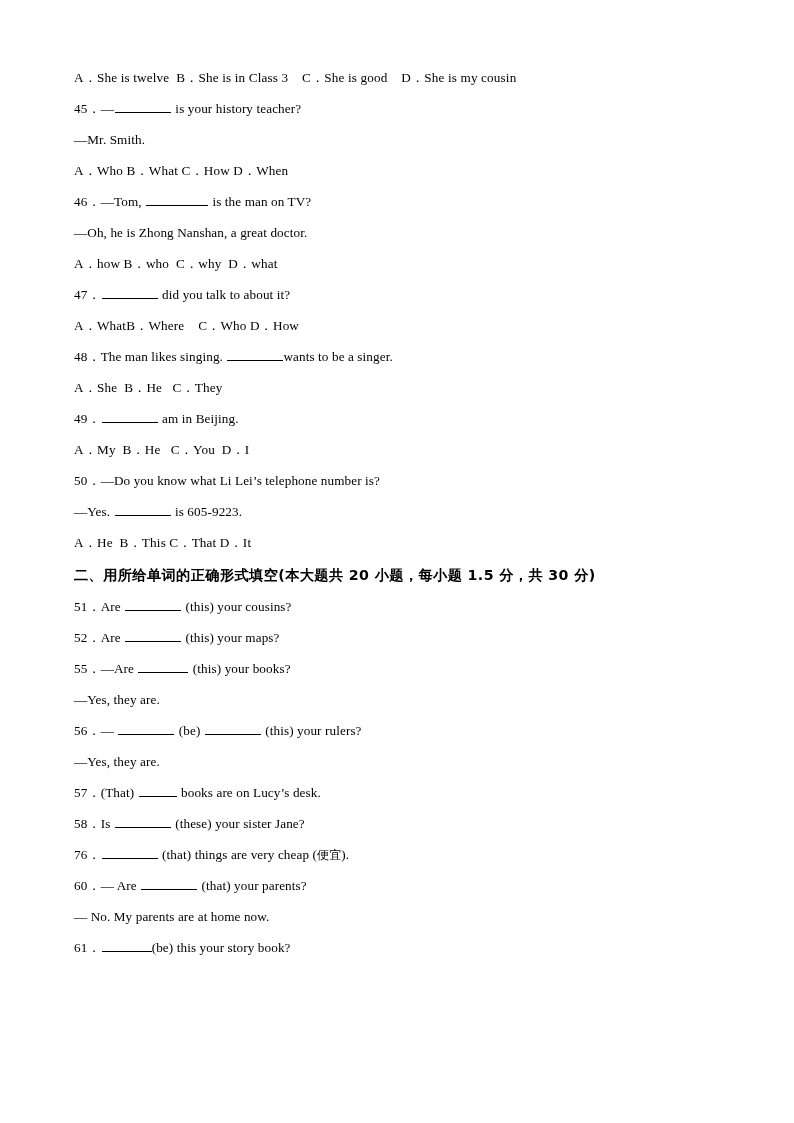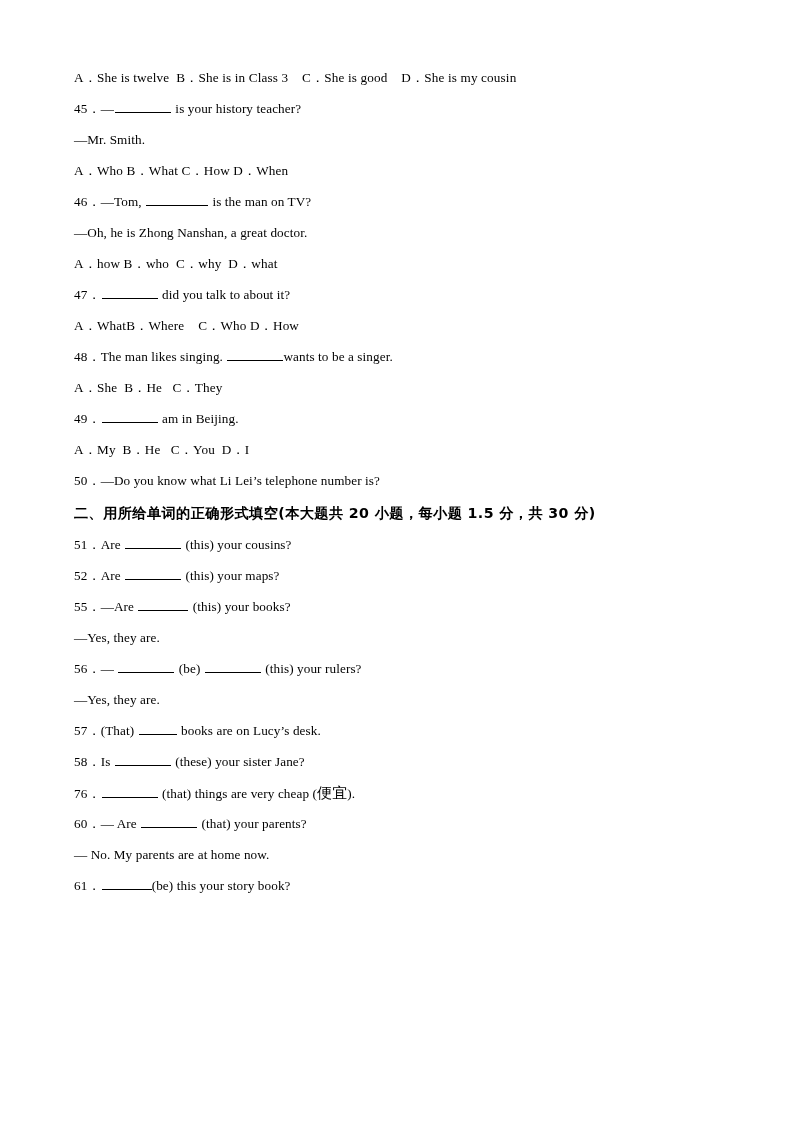--- a/index.html
+++ b/index.html
@@ -44,22 +44,22 @@
     margin-top: 2px;
     font-family: "Liberation Serif", "DejaVu Serif", serif;
   }
   .section-head .cn {
     font-family: "DejaVu Sans", sans-serif;
     font-weight: bold;
     font-size: 14.2px;
     letter-spacing: 0.4px;
   }
   .cnq {
-    font-family: Liberation Sans, sans-serif;
-    font-size: 15px;
+    font-family: Liberation Serif, serif;
+    font-size: 12px;
   }
   
   .blank {
     display: inline-block;
     border-bottom: 1.2px solid #000;
     height: 0.82em;
     vertical-align: baseline;
     margin: 0 1px;
   }
   .blank.w-xl { width: 62px; }
@@ -81,20 +81,22 @@
       <div class="line" id="q46-stem-a"><span>46．—Tom, </span><span class="blank w-xl"></span><span> is the man on TV?</span></div>
       <div class="line" id="q46-stem-b"><span>—Oh, he is Zhong Nanshan, a great doctor.</span></div>
       <div class="line opts" id="q46-options"><span>A．how B．who  C．why  D．what</span></div>
       <div class="line" id="q47-stem"><span>47．</span><span class="blank w-lg"></span><span> did you talk to about it?</span></div>
       <div class="line opts" id="q47-options"><span>A．WhatB．Where    C．Who D．How</span></div>
       <div class="line" id="q48-stem"><span>48．The man likes singing. </span><span class="blank w-lg tight"></span><span>wants to be a singer.</span></div>
       <div class="line opts" id="q48-options"><span>A．She  B．He   C．They</span></div>
       <div class="line" id="q49-stem"><span>49．</span><span class="blank w-lg"></span><span> am in Beijing.</span></div>
       <div class="line opts" id="q49-options"><span>A．My  B．He   C．You  D．I</span></div>
       <div class="line" id="q50-stem-a"><span>50．—Do you know what Li Lei’s telephone number is?</span></div>
+      <div class="line" id="q50-stem-b"><span>—Yes. </span><span class="blank w-lg"></span><span> is 605-9223.</span></div>
+      <div class="line opts" id="q50-options"><span>A．He  B．This C．That D．It</span></div>
       <div class="section-head"><span class="cn">二、</span><span class="cn">用所给单词的正确形式填空</span><span class="cn">(本大题共 20 小题，每小题 1.5 分，共 30 分)</span></div>
       <div class="line" id="q51"><span>51．Are </span><span class="blank w-lg"></span><span> (this) your cousins?</span></div>
       <div class="line" id="q52"><span>52．Are </span><span class="blank w-lg"></span><span> (this) your maps?</span></div>
       <div class="line" id="q55-stem"><span>55．—Are </span><span class="blank w-md"></span><span> (this) your books?</span></div>
       <div class="line" id="q55-reply"><span>—Yes, they are.</span></div>
       <div class="line" id="q56-stem"><span>56．— </span><span class="blank w-lg"></span><span> (be) </span><span class="blank w-lg"></span><span> (this) your rulers?</span></div>
       <div class="line" id="q56-reply"><span>—Yes, they are.</span></div>
       <div class="line" id="q57"><span>57．(That) </span><span class="blank w-xs"></span><span> books are on Lucy’s desk.</span></div>
       <div class="line" id="q58"><span>58．Is </span><span class="blank w-lg"></span><span> (these) your sister Jane?</span></div>
       <div class="line" id="q59"><span>76．</span><span class="blank w-lg"></span><span> (that) things are very cheap (</span><span class="cnq">便宜</span><span>).</span></div>

